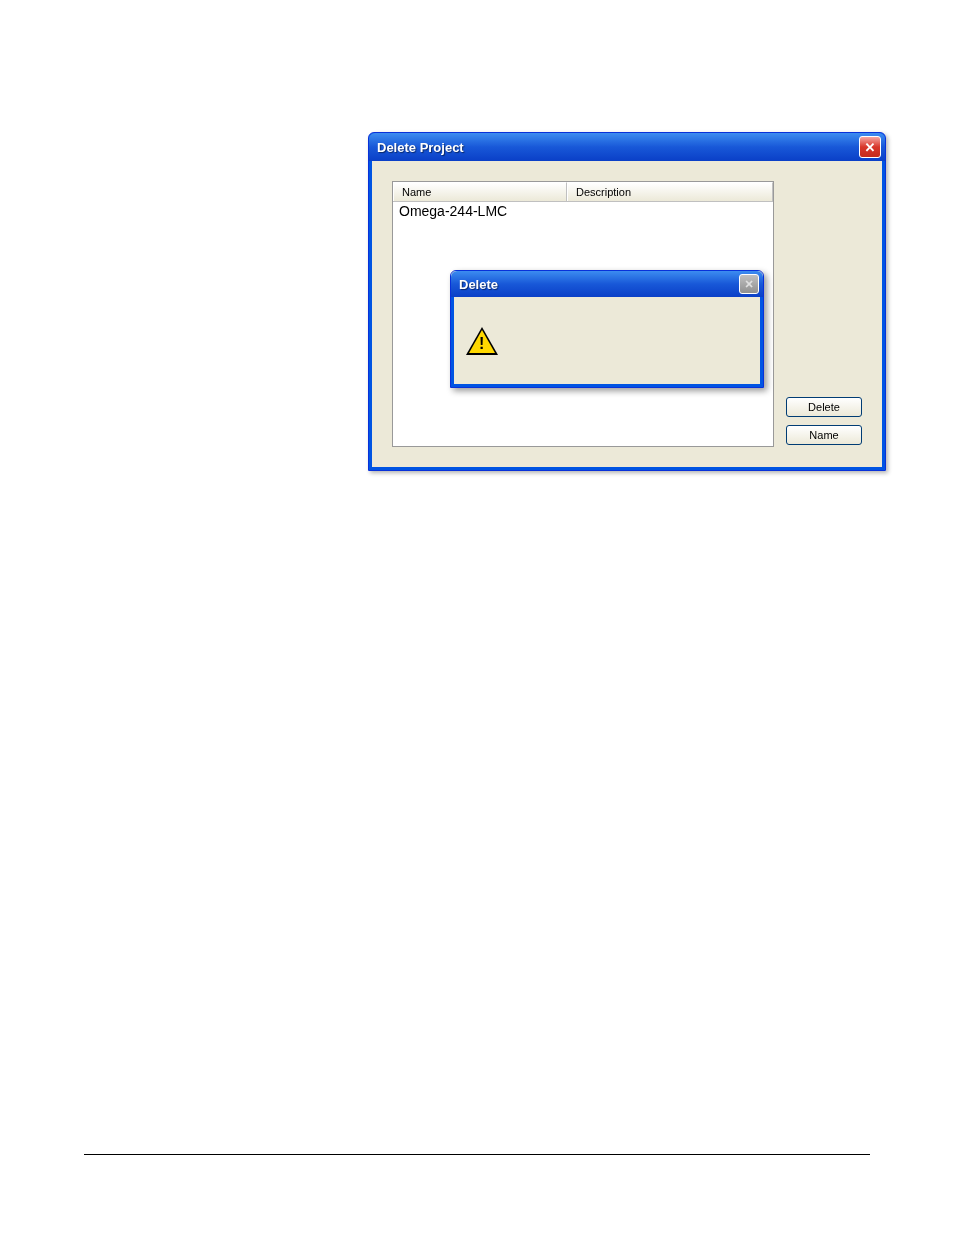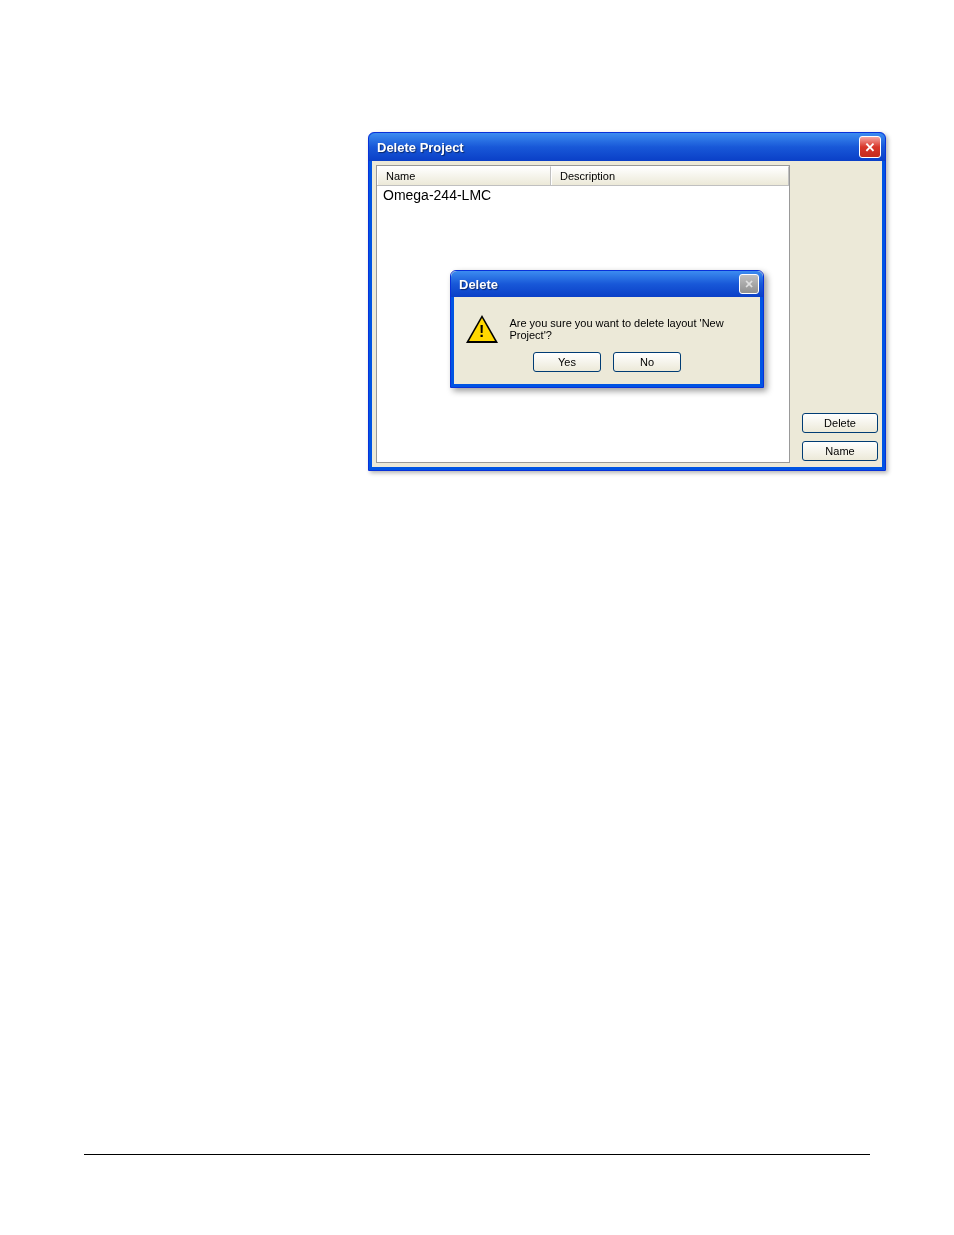--- a/index.html
+++ b/index.html
@@ -55,21 +55,21 @@
       color: #ffffff;
       font-weight: bold;
       font-size: 13px;
       cursor: pointer;
     }
 
     .window-body {
       background: #ece9d8;
       height: calc(100% - 28px);
       display: flex;
-      padding: 4px;
+      padding: 20px;
       box-sizing: border-box;
       border-left: 3px solid #0054e3;
       border-right: 3px solid #0054e3;
       border-bottom: 3px solid #0054e3;
       gap: 12px;
     }
 
     .list-panel {
       flex: 1;
       background: #ffffff;
@@ -273,22 +273,17 @@
     <span class="titlebar-text">Delete</span>
     <div class="modal-close-disabled">✕</div>
   </div>
   <div class="modal-body">
     <div class="modal-content-row">
       <div class="warning-icon">
         <div class="warning-triangle"></div>
         <div class="warning-triangle-inner"></div>
         <div class="warning-exclaim">!</div>
       </div>
-      <div class="modal-message">Are you sure you want to delete layout 'New Project'?</div>
     </div>
-    <div class="modal-buttons">
-      <button class="xp-button">Yes</button>
-      <button class="xp-button">No</button>
-    </div>
   </div>
 </div>
 
 <hr class="footer-hr">
 
 </body></html>

